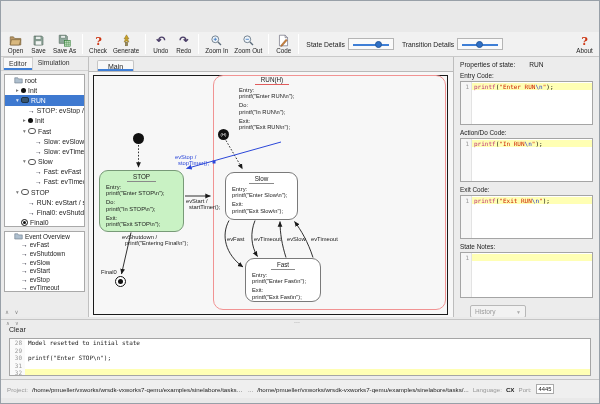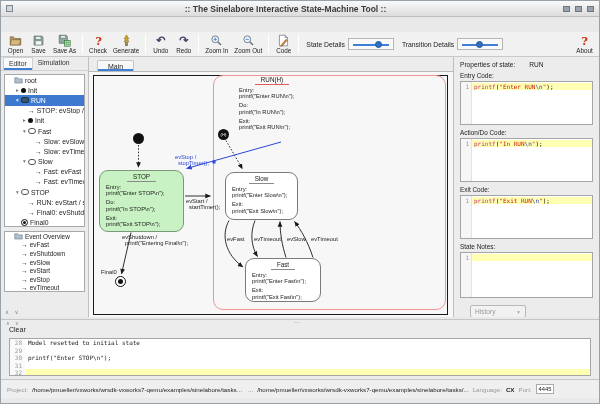--- a/index.html
+++ b/index.html
@@ -112,27 +112,20 @@
   .sb-path{color:#222;overflow:hidden;text-overflow:ellipsis;max-width:212px;}
   .sb-sep{color:#555;}
   .sb-value{color:#222;font-weight:bold;}
   .sb-port-input{border:1px solid #aaa;background:#fff;padding:0 2px;font-size:5.8px;color:#222;min-width:17px;height:10px;line-height:9px;text-align:center;}
 </style>
 </head>
 <body>
 
 <div class="window">
 
-  <div class="titlebar">
-    <span class="app-icon"></span>
-    <span class="title">:: The Sinelabore Interactive State-Machine Tool ::</span>
-    <span class="win-btn"></span>
-    <span class="win-btn"></span>
-    <span class="win-btn"></span>
-  </div>
 
 
   <div class="toolbar">
     <div id="toolbar-buttons" style="display:flex;align-items:stretch;">
         <div class="tb-btn">
           <div class="tb-ico">
             <svg viewBox="0 0 16 16">
               <path d="M1.5 3.5h4l1.5 2h7.5v8h-13z" fill="#b99766" stroke="#7a6137" stroke-width="0.8"></path>
               <path d="M3 7h11.5l-1.8 6.5H1.5z" fill="#d9b87e" stroke="#7a6137" stroke-width="0.8"></path>
             </svg>

